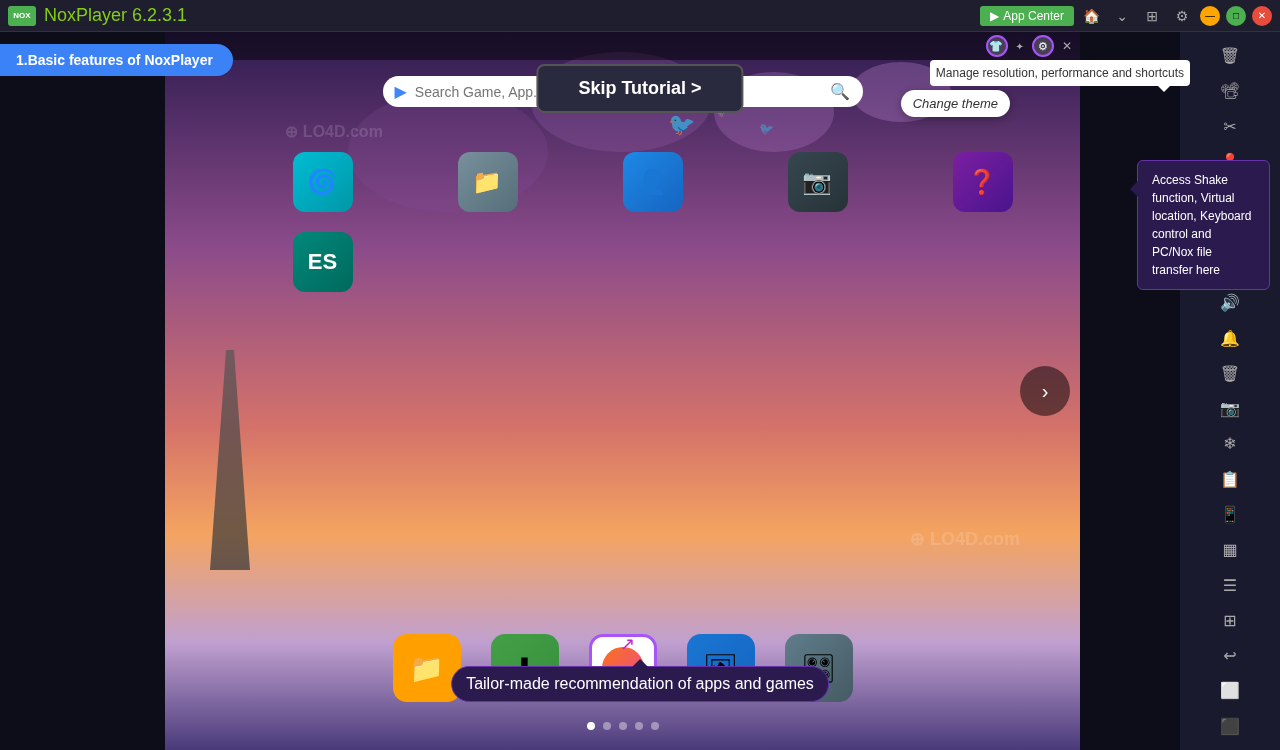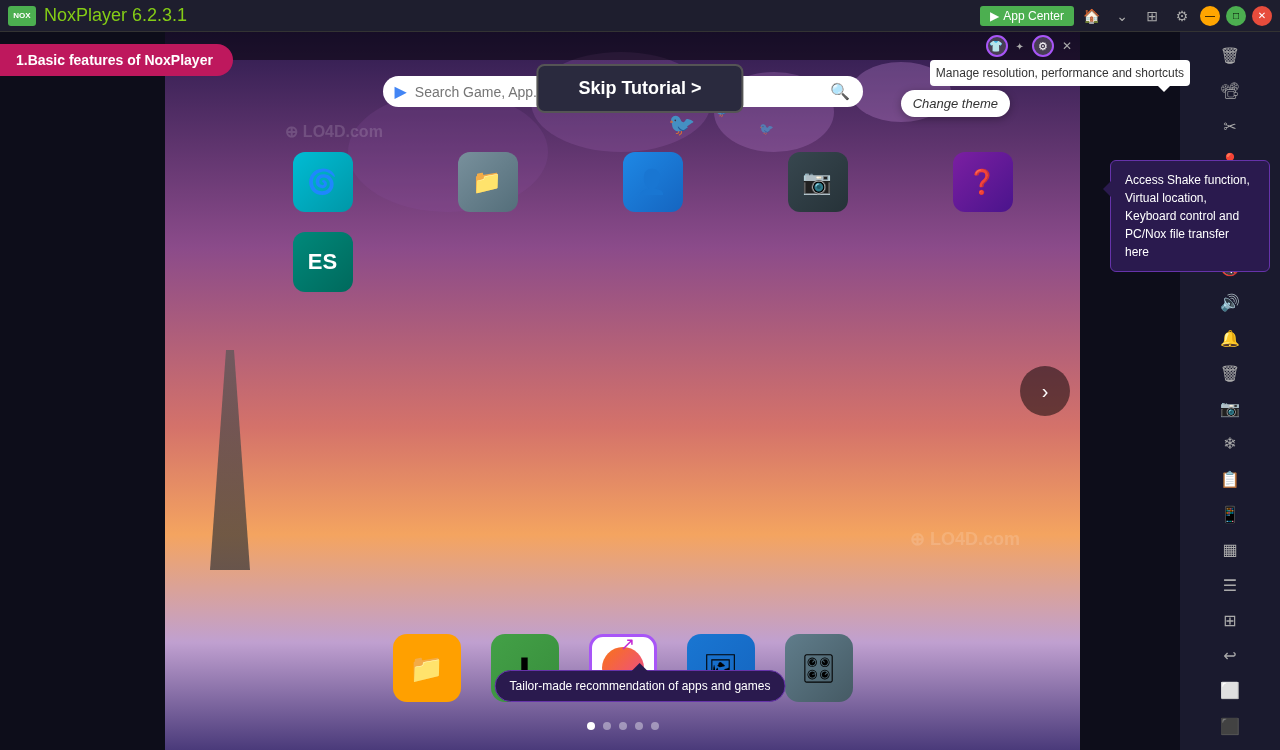--- a/index.html
+++ b/index.html
@@ -92,21 +92,21 @@
       display: flex;
       height: calc(750px - 32px);
       position: relative;
     }
 
     
     #tutorial-label {
       position: absolute;
       top: 12px;
       left: 0;
-      background: #be185d;
+      background: #3b82f6;
       color: white;
       font-size: 14px;
       font-weight: bold;
       padding: 8px 20px 8px 16px;
       border-radius: 0 20px 20px 0;
       z-index: 100;
     }
 
     
     #skip-tutorial-btn {
@@ -168,21 +168,21 @@
     #tooltip-access {
       position: absolute;
       top: 128px;
       right: 10px;
       background: #2a1a4e;
       color: white;
       font-size: 12px;
       padding: 10px 14px;
       border-radius: 6px;
       z-index: 200;
-      width: 160px;
+      width: 133px;
       line-height: 1.5;
       border: 1px solid #6633aa;
     }
     #tooltip-access::before {
       content: '';
       position: absolute;
       left: -8px;
       top: 20px;
       border: 8px solid transparent;
       border-right-color: #2a1a4e;
@@ -190,21 +190,21 @@
     }
 
     
     #tooltip-tailor {
       position: absolute;
       bottom: 48px;
       left: 50%;
       transform: translateX(-50%);
       background: #2a1a4e;
       color: white;
-      font-size: 12px;
+      font-size: 16px;
       padding: 8px 14px;
       border-radius: 20px;
       z-index: 200;
       white-space: nowrap;
       border: 1px solid #6633aa;
     }
     #tooltip-tailor::before {
       content: '';
       position: absolute;
       top: -8px;

